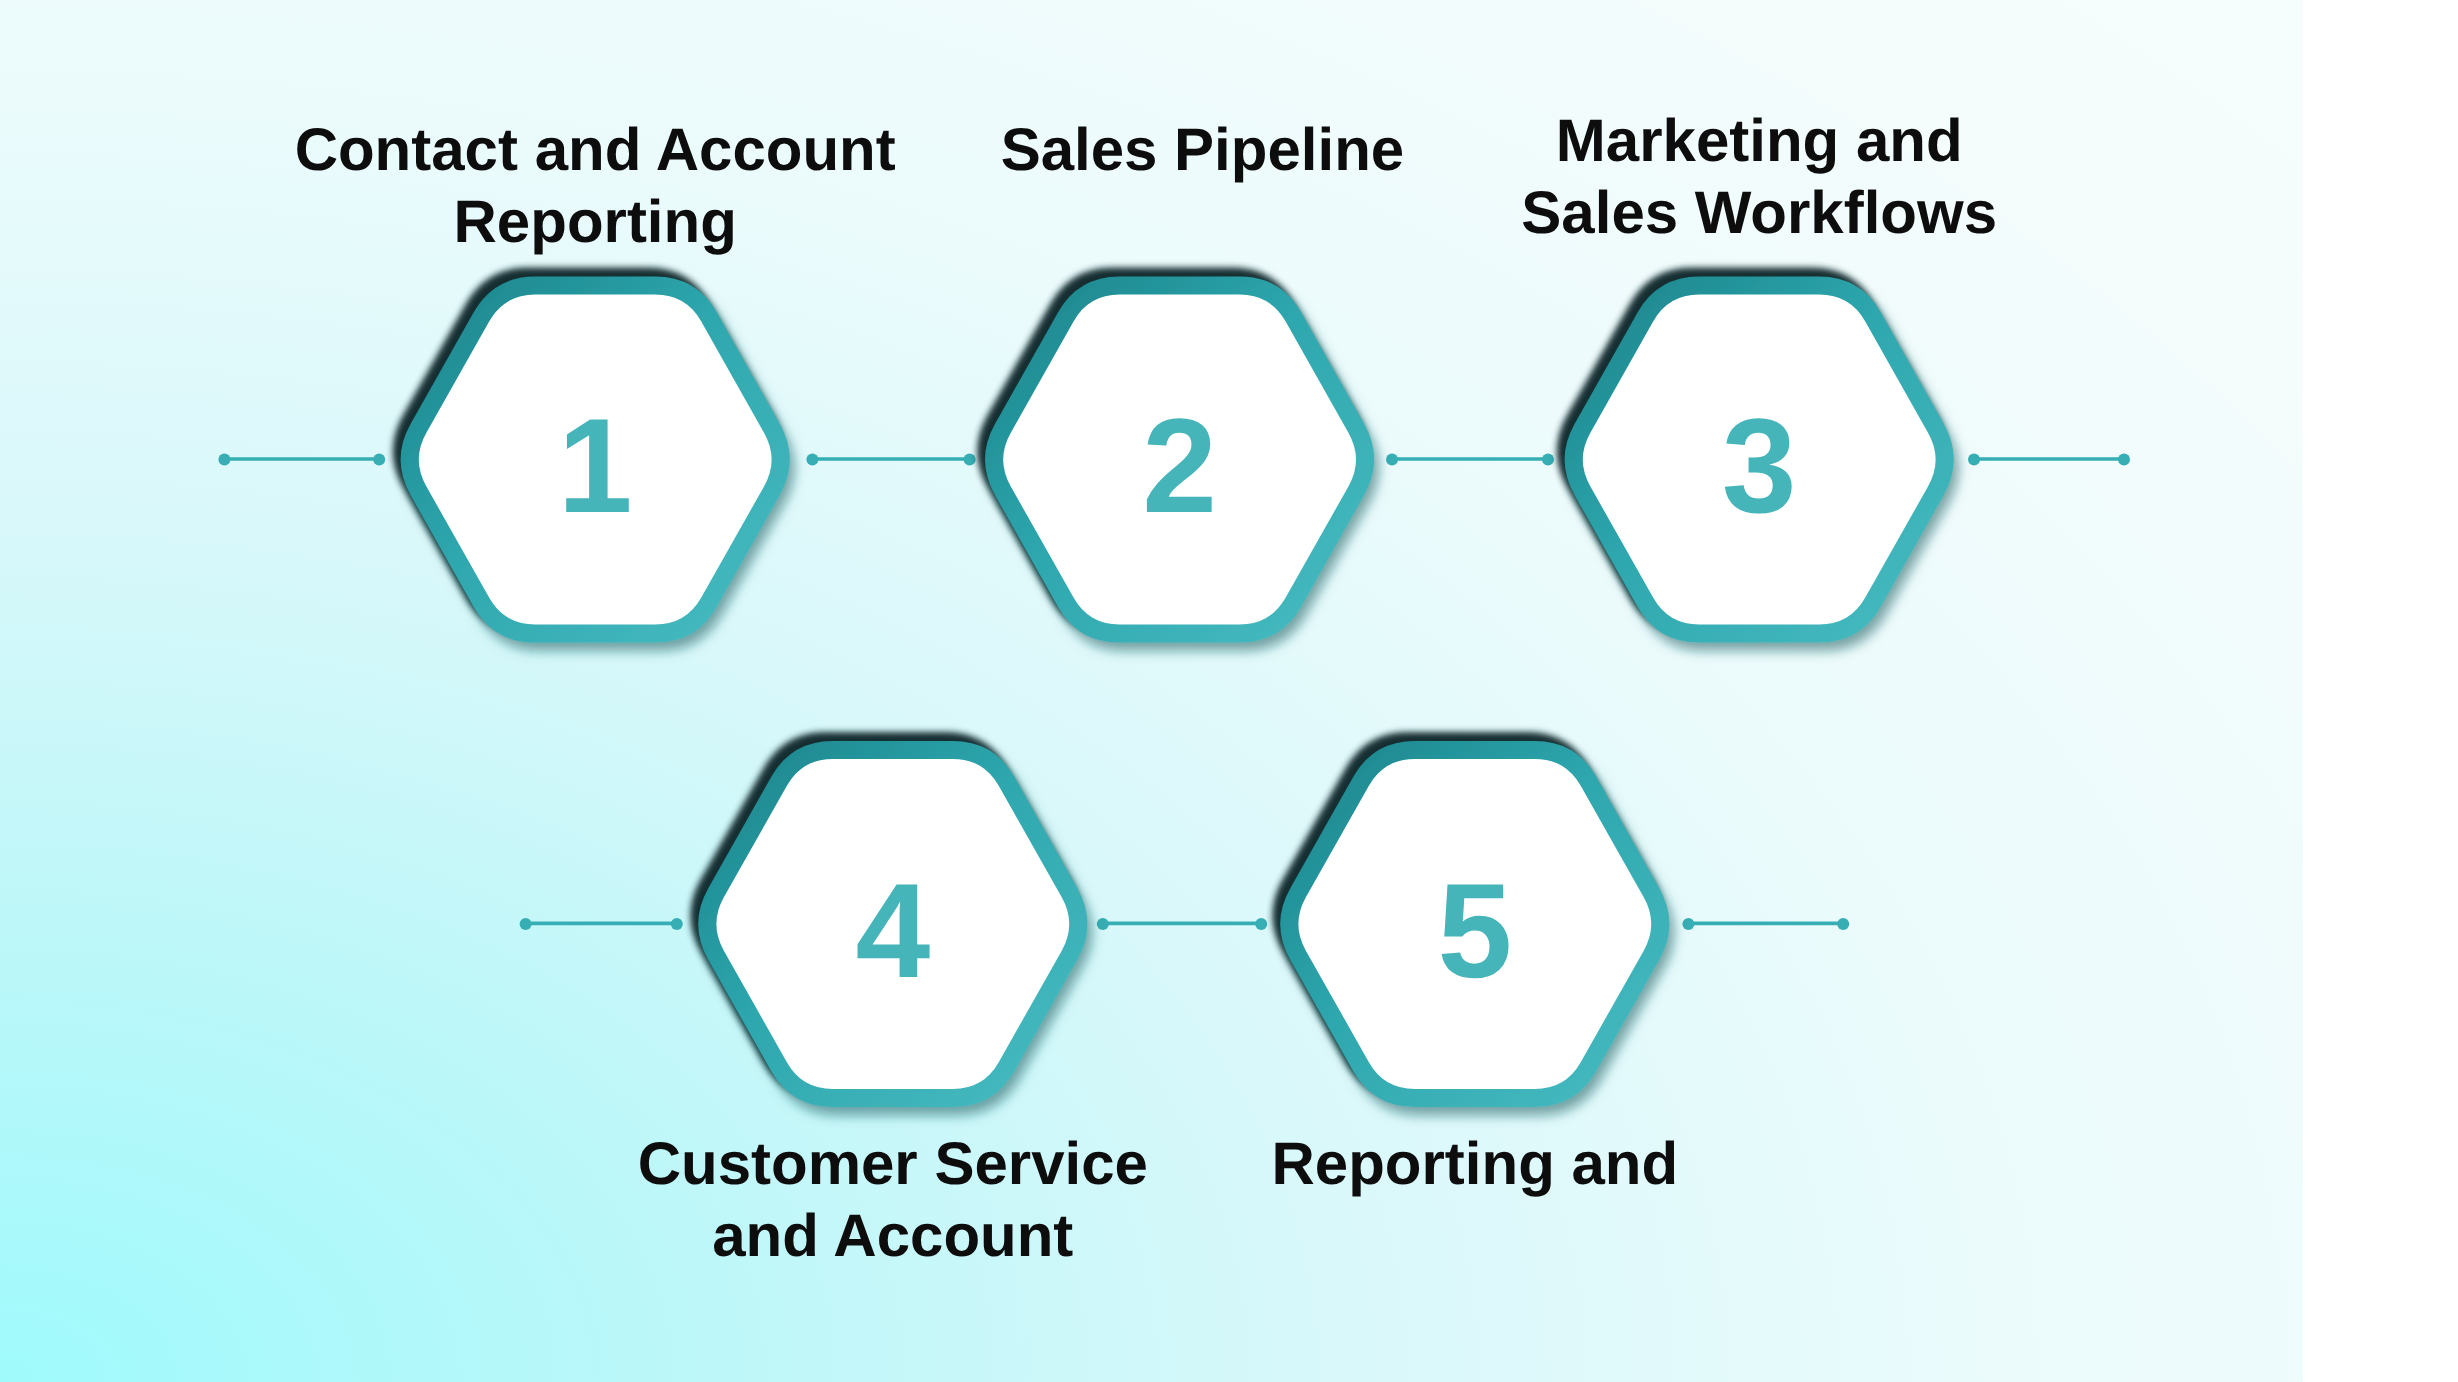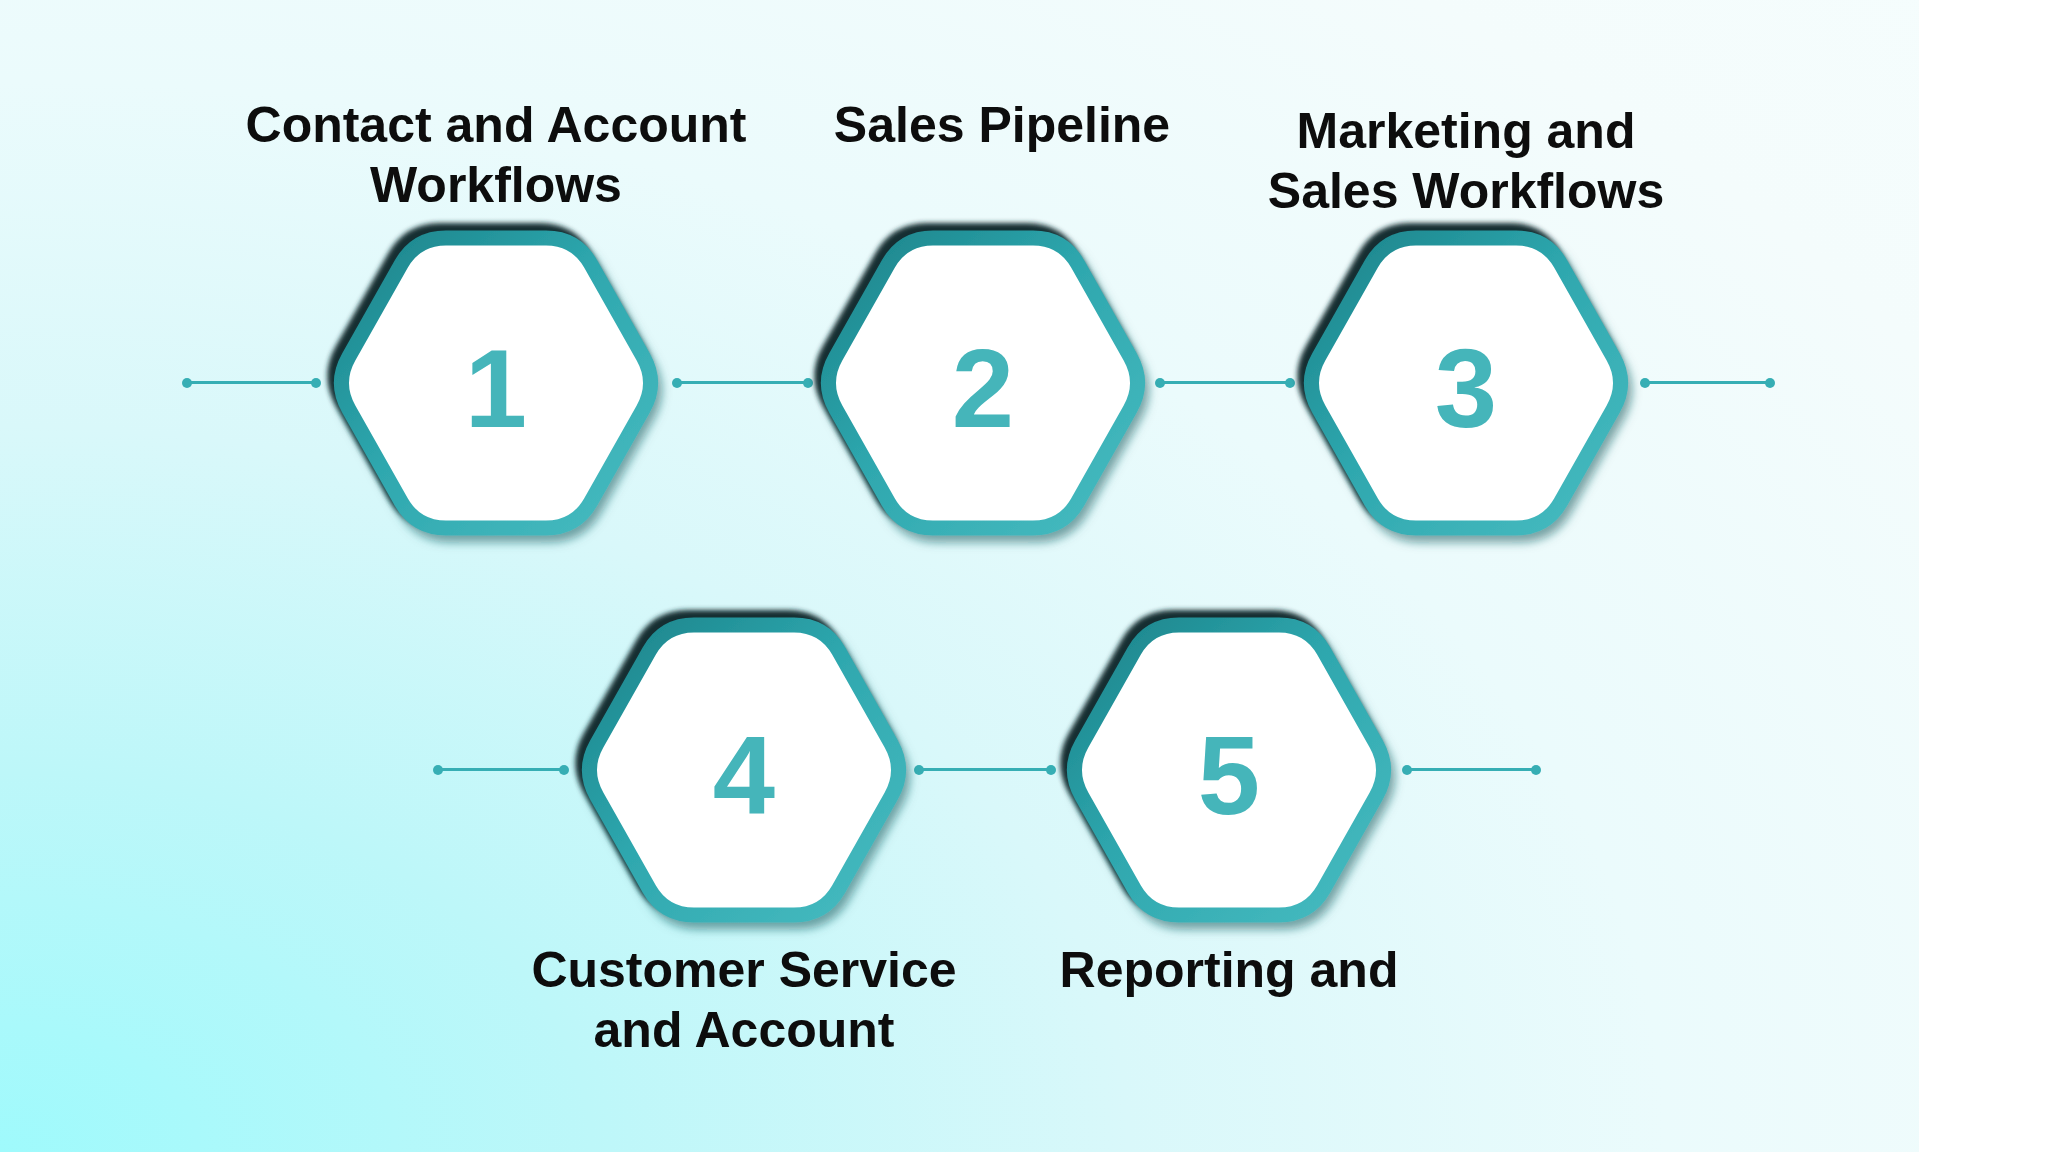--- a/index.html
+++ b/index.html
@@ -16,21 +16,21 @@
 
   
   .step-label{
     position:absolute;width:560px;
     text-align:center;color:#0d0d0d;
     font-size:50px;line-height:60px;font-weight:600;
     letter-spacing:0px;
   }
   .lbl-1{left:216px;top:95px;}
   .lbl-2{left:722px;top:95px;}
-  .lbl-3{left:1186px;top:101px;}
+  .lbl-3{left:1186px;top:87px;}
   .lbl-4{left:464px;top:940px;}
   .lbl-5{left:949px;top:940px;}
 
   
   .hex-box{position:absolute;width:360px;height:330px;}
   .hex-1{left:316px;top:218px;}
   .hex-2{left:803px;top:218px;}
   .hex-3{left:1286px;top:218px;}
   .hex-4{left:564px;top:605px;}
   .hex-5{left:1049px;top:605px;}
@@ -92,21 +92,21 @@
   <div class="connector con-1"></div>
   <div class="connector con-2"></div>
   <div class="connector con-3"></div>
   <div class="connector con-4"></div>
   <div class="connector con-5"></div>
   <div class="connector con-6"></div>
   <div class="connector con-7"></div>
 
   <div class="step-label lbl-1">
     <div>Contact and Account</div>
-    <div>Workflows</div>
+    <div>Reporting</div>
   </div>
   <div class="step-label lbl-2">
     <div>Sales Pipeline</div>
   </div>
   <div class="step-label lbl-3">
     <div>Marketing and</div>
     <div>Sales Workflows</div>
   </div>
 
   <div class="hex-box hex-1">

